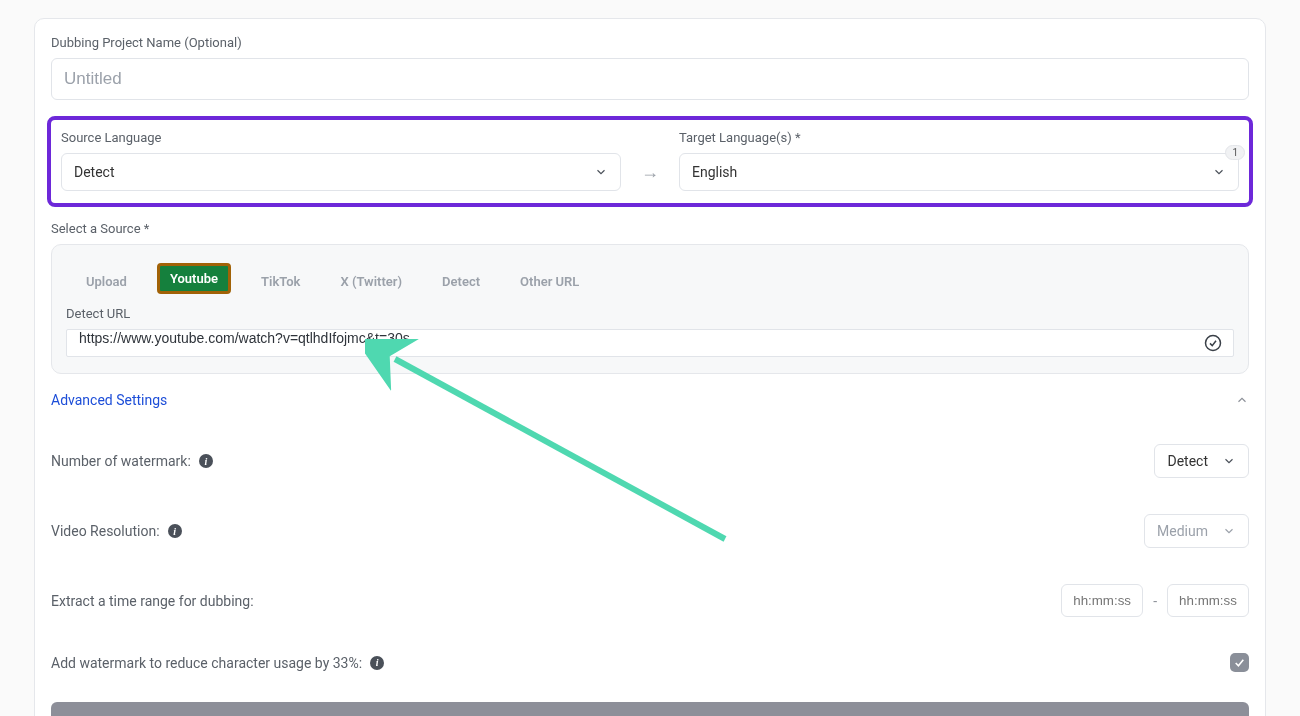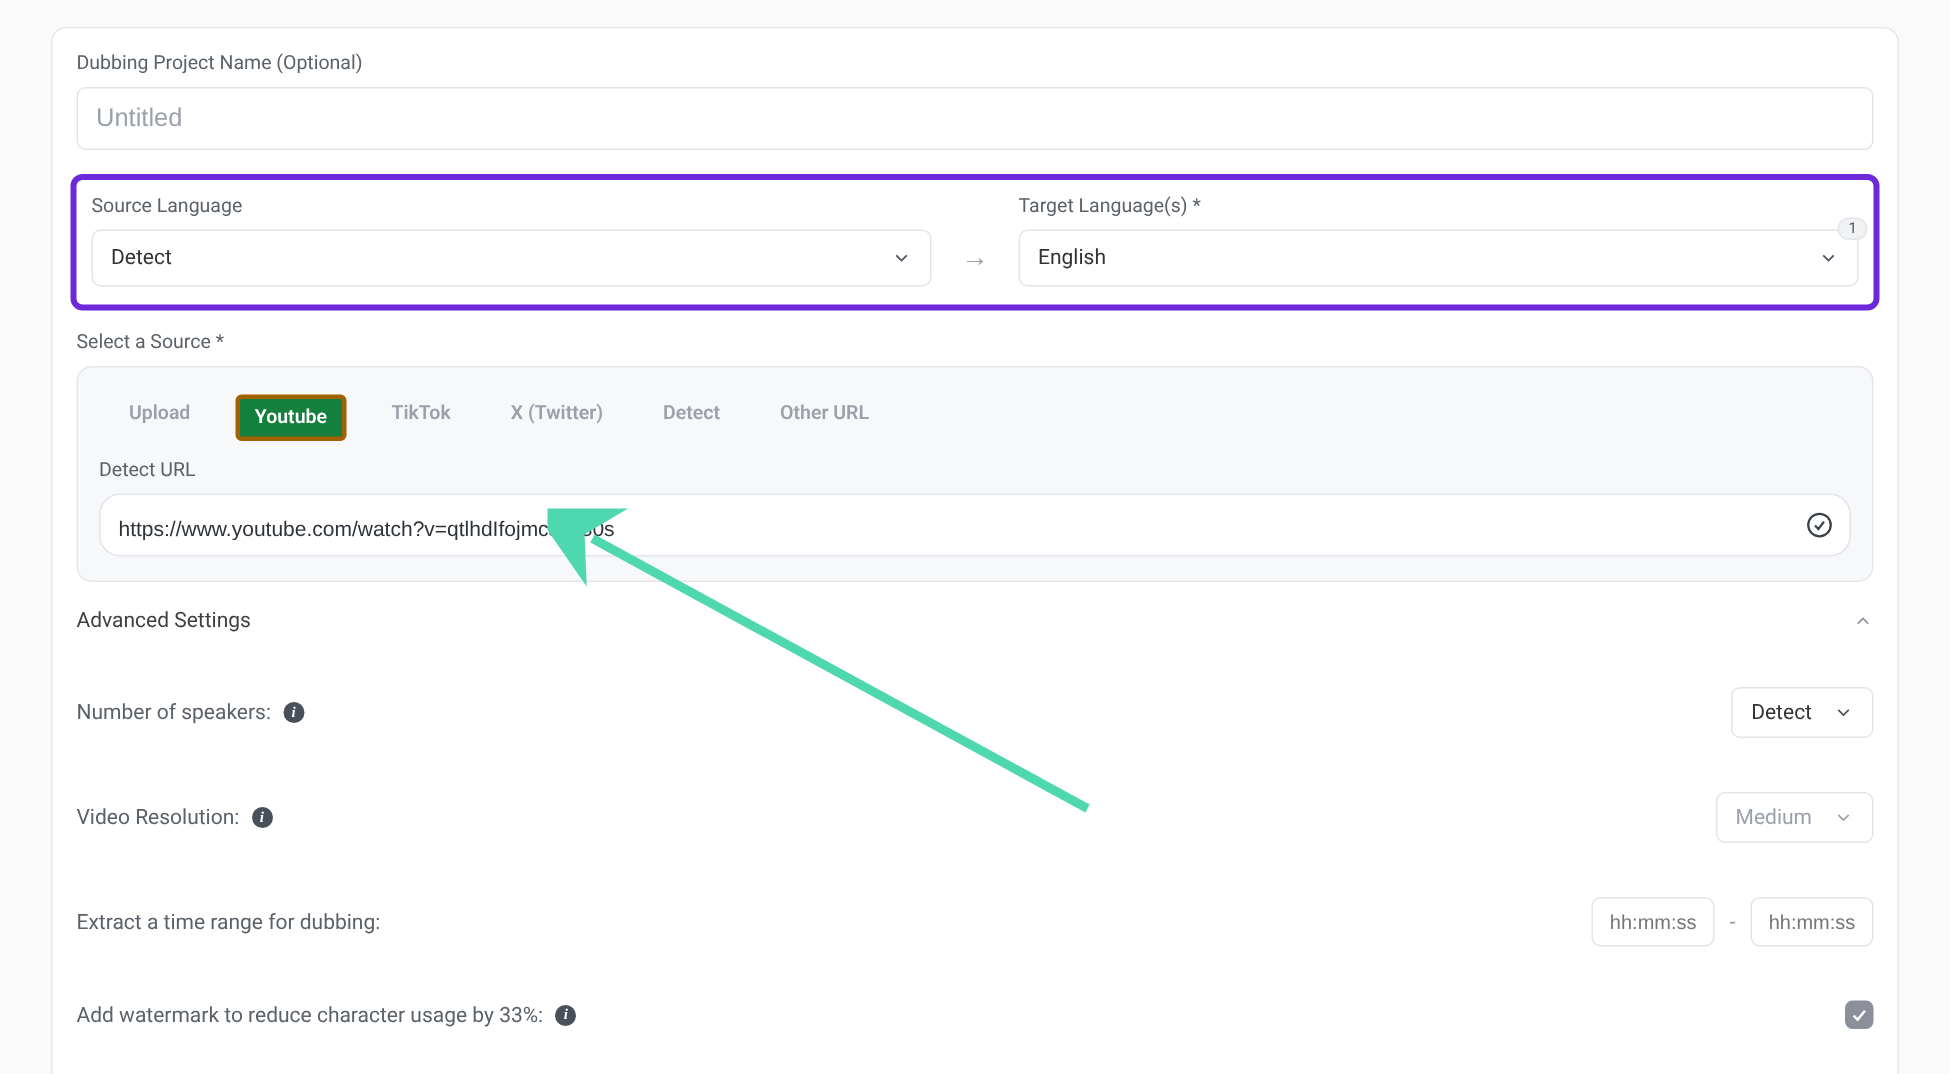--- a/index.html
+++ b/index.html
@@ -71,59 +71,59 @@
     border: 1px solid #e3e5e9;
   }
   .source-group { margin-top: 6px; }
   .source-box {
     background: #f7f8f9;
     border: 1px solid #e5e7eb;
     border-radius: 10px;
     padding: 14px 14px 16px 14px;
     margin-top: 8px;
   }
-  .tabs { display: flex; gap: 20px; align-items: flex-start; padding: 4px 0 12px 10px; }
+  .tabs { display: flex; gap: 20px; align-items: flex-end; padding: 4px 0 12px 10px; }
   .tab {
     font-size: 13px;
     font-weight: 600;
     color: #9ba1aa;
     padding: 5px 10px;
     border-radius: 4px;
     cursor: pointer;
   }
   .tab.active {
     background: #15803d;
     color: #fff;
     border: 3px solid #a16207;
   }
   .url-input-wrap {
     position: relative;
   }
   .url-input {
     width: 100%;
     border: 1px solid #e1e4e9;
-    border-radius: 14px;
-    padding: 14px 40px 10px 12px;
+    border-radius: 2px;
+    padding: 0 40px 10px 12px;
     font-size: 14px;
     color: #2e333a;
     background: #fff;
   }
   .url-check {
     position: absolute;
     right: 12px;
     top: 50%;
     transform: translateY(-50%);
     width: 18px; height: 18px;
   }
   .adv-header {
     display: flex;
     justify-content: space-between;
     align-items: center;
     margin-top: 18px;
-    color: #404040;
+    color: #1d4ed8;
   }
   .setting-row {
     display: flex;
     justify-content: space-between;
     align-items: center;
     margin-top: 36px;
   }
   .setting-label {
     display: flex;
     align-items: center;
@@ -258,21 +258,21 @@
     
     <div class="adv-header">
       <span>Advanced Settings</span>
       <svg class="chevron" viewBox="0 0 24 24" fill="none" stroke="#8d9199" stroke-width="2">
           <polyline points="6 15 12 9 18 15"></polyline>
         </svg>
     </div>
 
     <div class="setting-row">
       <div class="setting-label">
-        <span>Number of speakers:</span>
+        <span>Number of watermark:</span>
         <span class="info-icon">i</span>
       </div>
       <div class="mini-select">
         <span>Detect</span>
         <svg class="chevron" viewBox="0 0 24 24" fill="none" stroke="#4a5059" stroke-width="2">
             <polyline points="6 9 12 15 18 9"></polyline>
           </svg>
       </div>
     </div>
 

